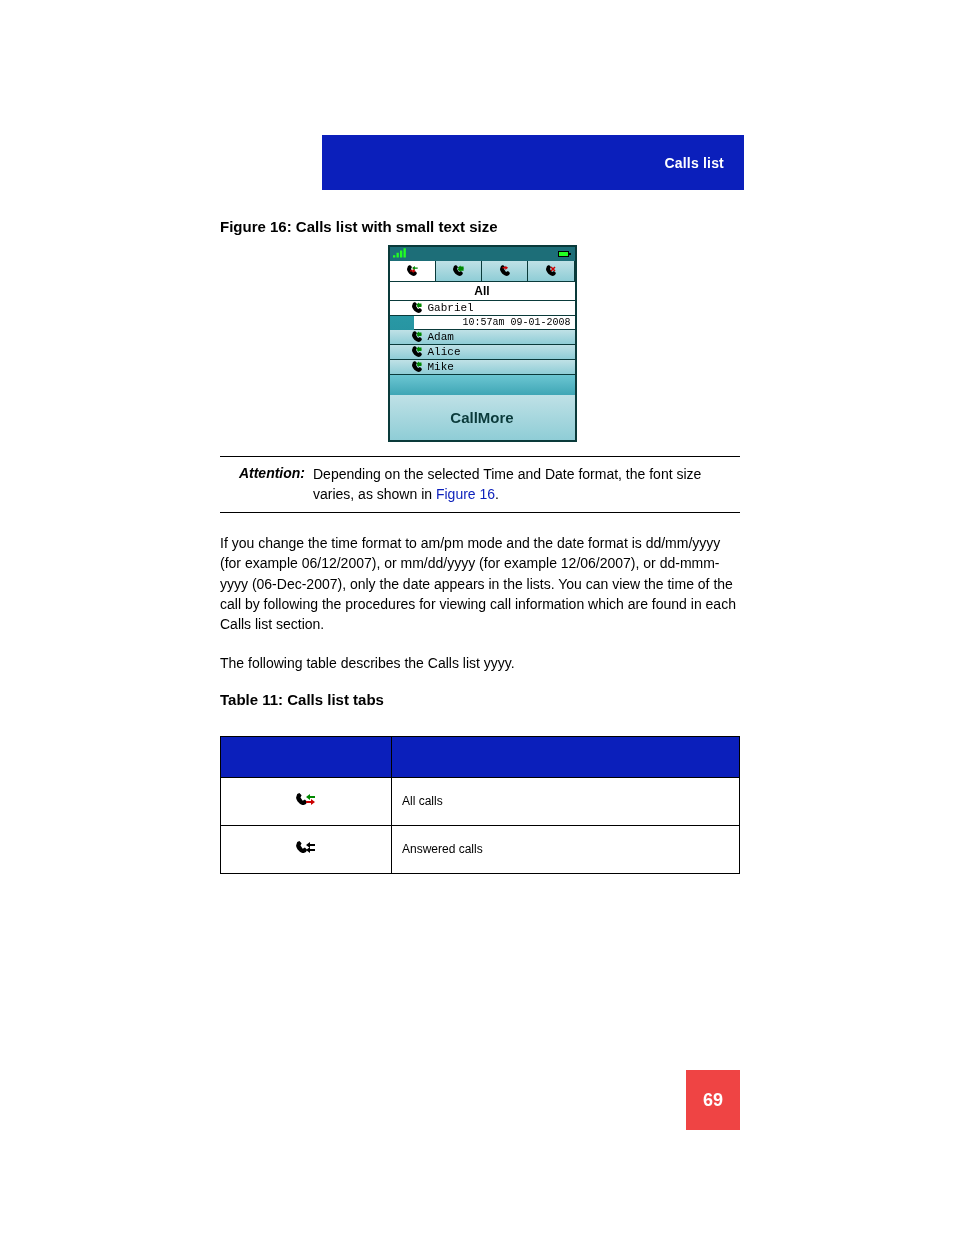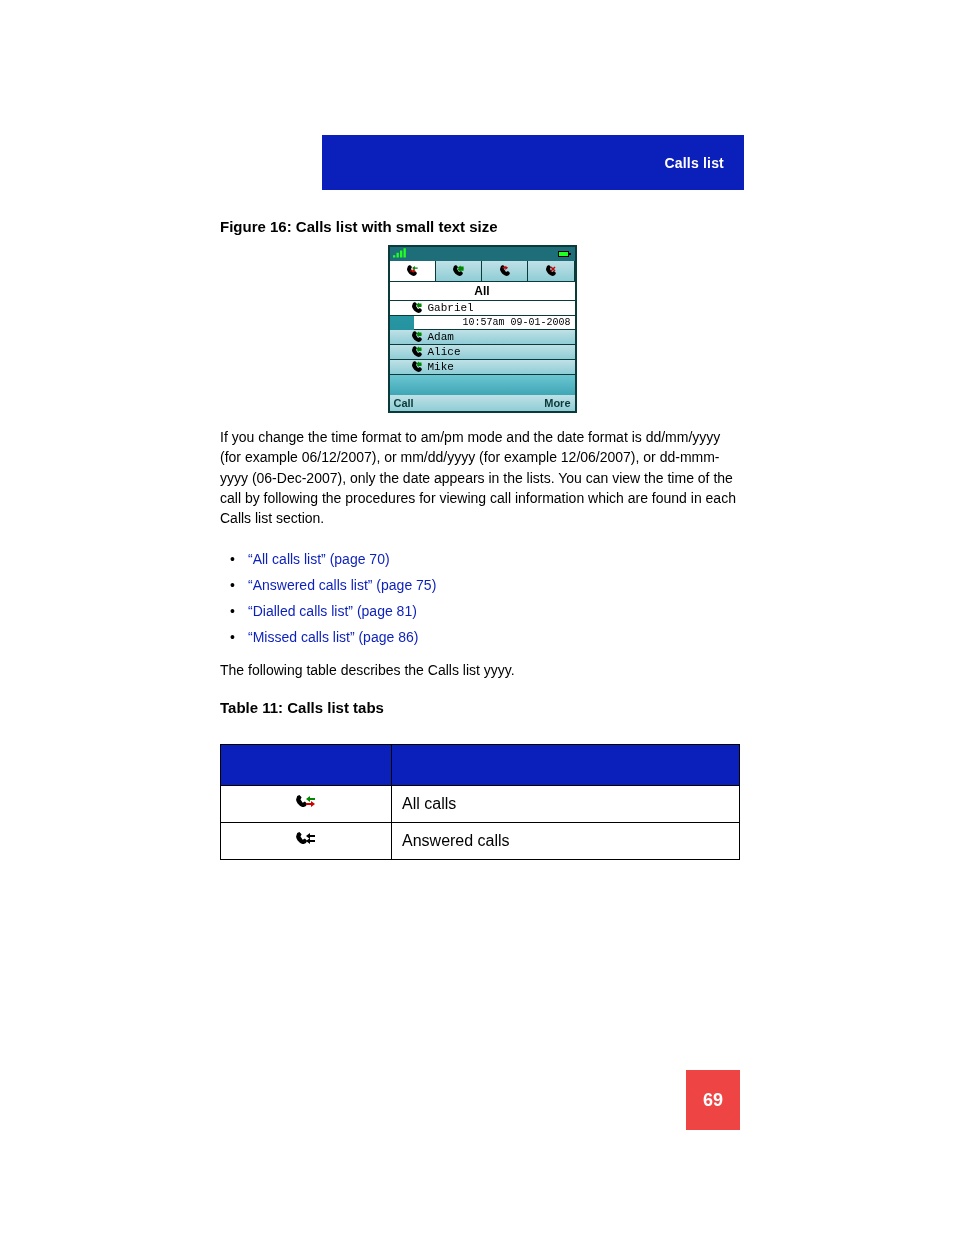--- a/index.html
+++ b/index.html
@@ -107,25 +107,25 @@
     background: #fff;
     font-size: 10px;
     text-align: right;
     padding: 1px 4px;
     border-bottom: 1px solid #0a3a3a;
     margin-left: 24px;
   }
   .phone-body { height: 20px; background: linear-gradient(#6cc6d2,#3fa6b5); }
   .phone-softkeys {
     display: flex;
-    justify-content: space-between;
+    justify-content: center;
     background: linear-gradient(#bfe1e6,#8fcdd6);
-    padding: 2px 4px;
+    padding: 14px 4px;
     font-family: Arial, sans-serif;
-    font-size: 11px;
+    font-size: 15px;
     font-weight: bold;
     color: #0a3a3a;
   }
   .attention-box {
     border-top: 1.5px solid #000;
     border-bottom: 1.5px solid #000;
     margin: 14px 0 20px 0;
     padding: 8px 0;
     font-size: 14px;
     display: flex;
@@ -171,22 +171,22 @@
     border-collapse: collapse;
     width: 100%;
   }
   table.calls-tabs th {
     background: #0b1fbb;
     height: 38px;
     border: 1px solid #000;
   }
   table.calls-tabs td {
     border: 1px solid #000;
-    padding: 8px 10px;
-    font-size: 16px;
+    padding: 14px 10px;
+    font-size: 12px;
     vertical-align: middle;
   }
   table.calls-tabs td.icon-cell {
     width: 150px;
     text-align: center;
   }
   .page-number {
     position: absolute;
     right: 214px;
     bottom: 105px;
@@ -303,29 +303,29 @@
           <span>Mike</span>
         </div>
         <div class="phone-body"></div>
         <div class="phone-softkeys">
           <span>Call</span>
           <span>More</span>
         </div>
       </div>
     </div>
 
+    <div class="attention-box">
+      <div class="attention-label">Attention:</div>
+      <div class="attention-text">
+        <span>Depending on the selected Time and Date format, the font size varies, as shown in </span><span class="link">Figure 16</span><span>.</span>
+      </div>
+    </div>
 
     <p class="body-para">If you change the time format to am/pm mode and the date format is dd/mm/yyyy (for example 06/12/2007), or mm/dd/yyyy (for example 12/06/2007), or dd-mmm-yyyy (06-Dec-2007), only the date appears in the lists. You can view the time of the call by following the procedures for viewing call information which are found in each Calls list section.</p>
 
-    <ul class="feature-list">
-      <li><a href="#">“All calls list” (page 70)</a></li>
-      <li><a href="#">“Answered calls list” (page 75)</a></li>
-      <li><a href="#">“Dialled calls list” (page 81)</a></li>
-      <li><a href="#">“Missed calls list” (page 86)</a></li>
-    </ul>
 
     <p class="body-para">The following table describes the Calls list yyyy.</p>
 
     <div class="table-caption">Table 11: Calls list tabs</div>
 
     <table class="calls-tabs">
       <tbody>
           <tr>
         <th></th>
         <th></th>

